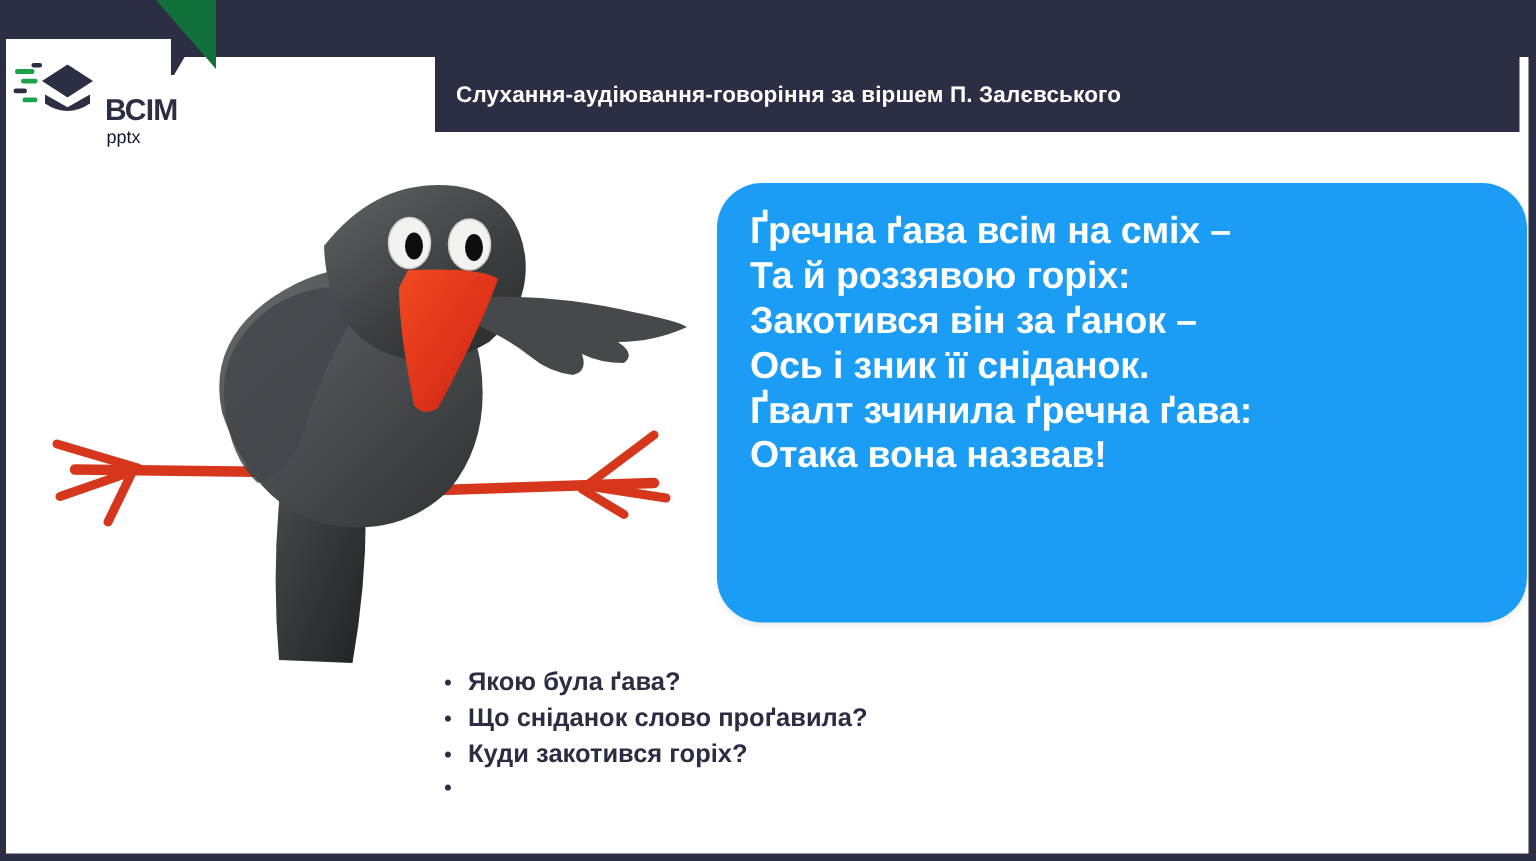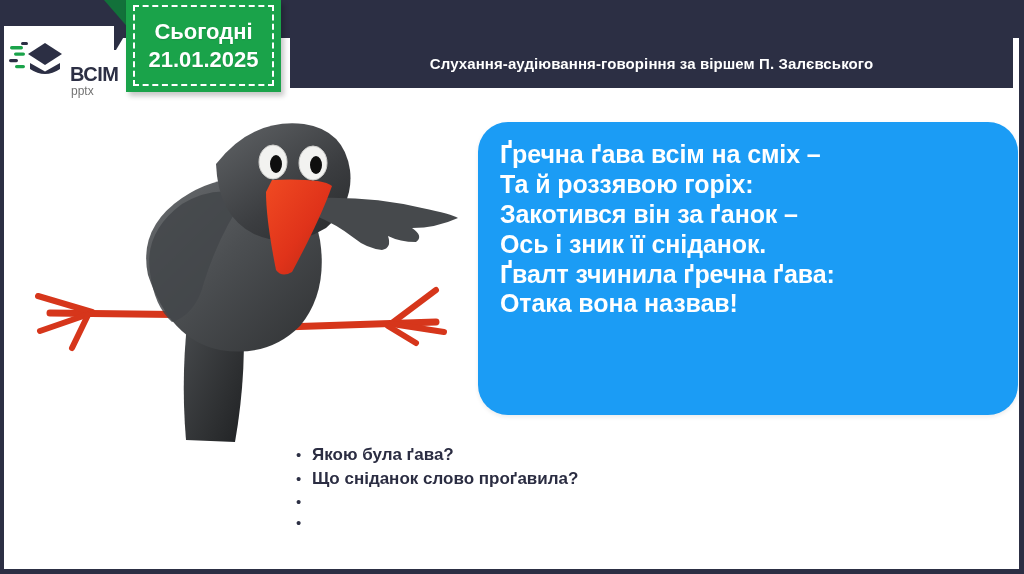--- a/index.html
+++ b/index.html
@@ -58,21 +58,21 @@
     width: 120px; height: 52px;
     display: flex; align-items: center; gap: 4px;
   }
   .logo-mark { width: 58px; height: 44px; flex: none; }
   .logo-text { display: flex; flex-direction: column; line-height: 1; margin-top: 44px; }
   .logo-title {
     font-size: 20px; font-weight: 700; color: #2c2f44;
     letter-spacing: -0.5px;
   }
   .logo-sub {
-    font-size: 12px; font-weight: 400; color: #737373;
+    font-size: 12px; font-weight: 400; color: #0f172a;
     margin-top: 1px; margin-left: 1px;
   }
 
   
   .date-badge {
     position: absolute; left: 126px; top: 0;
     width: 155px; height: 92px;
     background: #1aa34a;
     box-shadow: 3px 4px 5px rgba(0,0,0,0.22);
     display: flex; flex-direction: column;
@@ -89,21 +89,21 @@
     line-height: 1.28; text-align: center;
     position: relative; z-index: 2;
     text-shadow: 0 1px 1px rgba(0,0,0,0.12);
   }
 
   
   .title-bar {
     position: absolute; left: 290px; top: 38px;
     width: 723px; height: 50px;
     background: #2c2f44;
-    display: flex; align-items: center; justify-content: center;
+    display: flex; align-items: center; justify-content: flex-start;
     padding: 0 14px;
   }
   .title-bar .title-text {
     color: #ffffff; font-size: 15px; font-weight: 700;
     letter-spacing: 0.1px; text-align: center;
   }
 
   
   .poem-box {
     position: absolute; left: 478px; top: 122px;
@@ -165,24 +165,20 @@
       <rect x="13" y="6" width="7" height="3" rx="1.5" fill="#2c2f44"></rect>
       <path d="M20 18 L37 7 L54 18 L37 29 Z" fill="#2c2f44"></path>
       <path d="M22 27 L37 35.5 L52 27 L52 33 Q37 43 22 33 Z" fill="#2c2f44"></path>
     </svg>
     <span class="logo-text">
       <span class="logo-title">ВСІМ</span>
       <span class="logo-sub">pptx</span>
     </span>
   </div>
 
-  <div class="date-badge">
-    <div class="dline">Сьогодні</div>
-    <div class="dline">21.01.2025</div>
-  </div>
 
   <div class="title-bar">
     <span class="title-text">Слухання-аудіювання-говоріння за віршем П. Залєвського</span>
   </div>
 
   <svg class="bird" viewBox="0 0 440 350">
     <defs>
       <linearGradient id="bodyG" x1="0" y1="0" x2="1" y2="1">
         <stop offset="0%" stop-color="#6a6d70"></stop>
         <stop offset="45%" stop-color="#4c4f52"></stop>
@@ -258,20 +254,21 @@
     <div class="q-item">
       <span class="q-bullet">•</span>
       <span class="q-text">Якою була ґава?</span>
     </div>
     <div class="q-item">
       <span class="q-bullet">•</span>
       <span class="q-text">Що сніданок слово проґавила?</span>
     </div>
     <div class="q-item">
       <span class="q-bullet">•</span>
+      <span class="q-text">Куди закотився горіх?</span>
     </div>
     <div class="q-item">
       <span class="q-bullet">•</span>
     </div>
   </div>
 
   <div class="frame-edge frame-left"></div>
   <div class="frame-edge frame-right"></div>
   <div class="frame-edge frame-bottom"></div>
 

